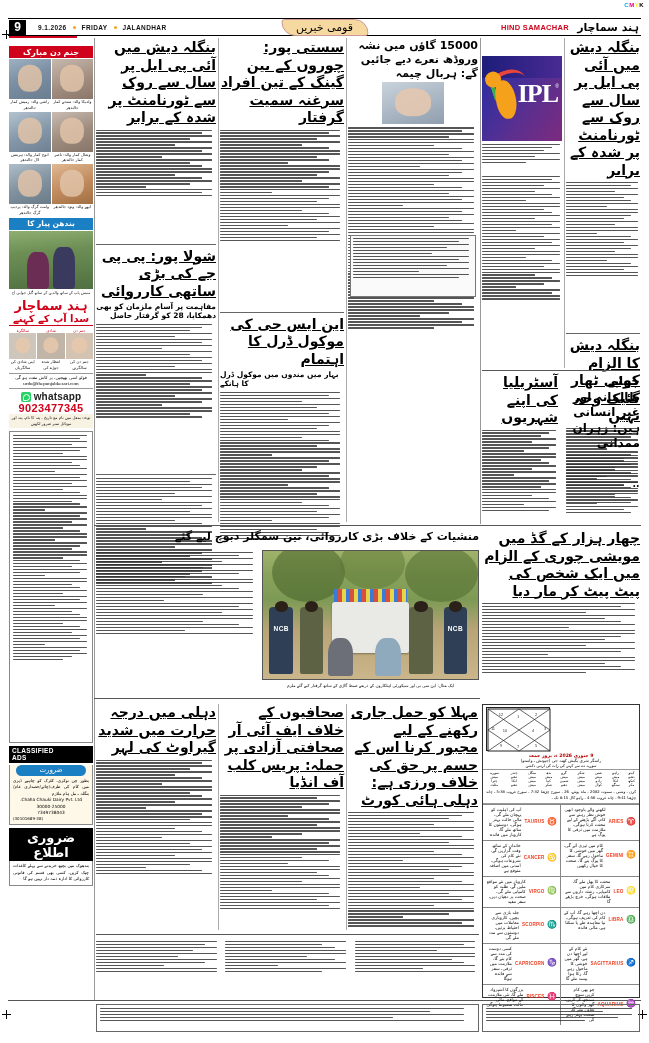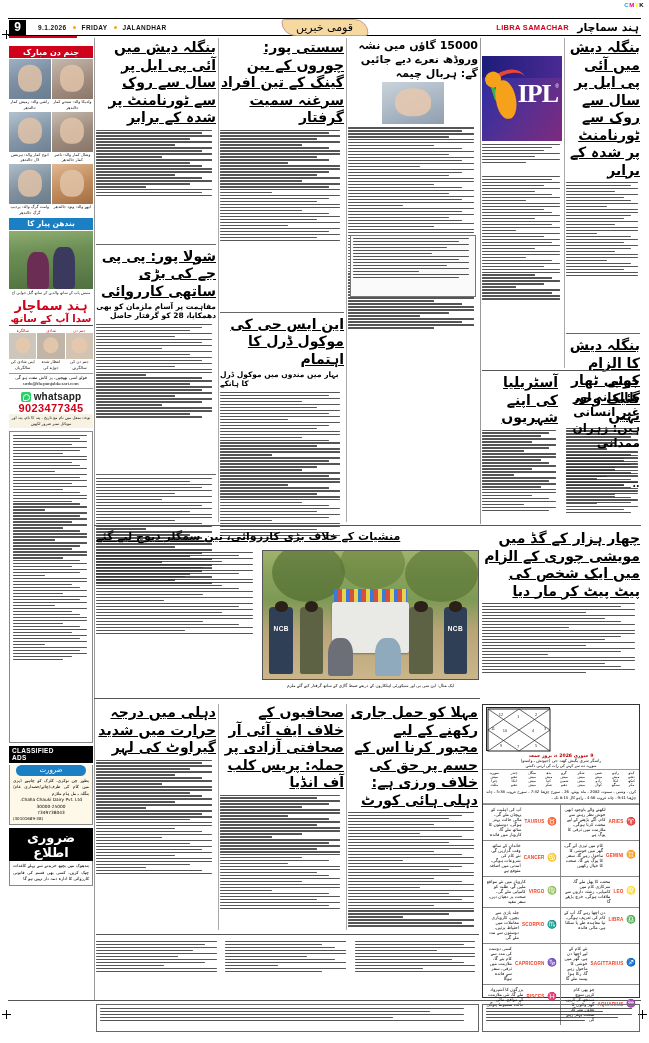--- a/index.html
+++ b/index.html
@@ -251,21 +251,21 @@
   <div class="masthead">
     <div class="pageno">9</div>
     <div class="date-line">
       <span>9.1.2026</span>
       <span class="dot"></span>
       <span>FRIDAY</span>
       <span class="dot"></span>
       <span>JALANDHAR</span>
     </div>
     <div class="qaumi urdu">قومی خبریں</div>
-    <div class="hs-text">LIBRA SAMACHAR</div>
+    <div class="hs-text">HIND SAMACHAR</div>
     <div class="hs-urdu urdu">ہند سماچار</div>
   </div>
   <div class="redbar"></div>
 
   <div class="body-area">
 
     <div class="vrule" style="left:86px; height:962px;"></div>
     <div class="vrule" style="left:472px; height:486px;"></div>
     <div class="hrule" style="top:962px; width:633px;"></div>
     <div class="hrule" style="top:487px; left:86px; width:547px;"></div>
@@ -327,21 +327,21 @@
       </div>
 
       <div class="bar-blue urdu" style="margin-top:2px;">بندھن پیار کا</div>
       <div class="photo couple" style="height:58px;margin-top:1px;">
         <div class="p1"></div>
           <div class="p2"></div>
       </div>
       <div class="capt" style="font-size:3.8px;padding:1px 2px;">منیش پاپ کے ساتھ والدین کے ساتھ گیل جوابی آج</div>
 
       <div class="sub-masthead urdu" style="font-size:13px;margin-top:2px;">ہند سماچار</div>
-      <div class="tagline" style="font-size:10px;border-bottom:1px solid #d0021b;padding-bottom:1px;">سدا آپ کے ساتھ</div>
+      <div class="tagline" style="font-size:10px;border-bottom:1px solid #d0021b;padding-bottom:1px;">سدا آپ کے کہنے</div>
 
       <div style="display:flex;gap:1px;margin-top:2px;">
         <div style="flex:1;">
           <div style="font-size:4px;text-align:center;color:#d0021b;direction:rtl;font-family:'DejaVu Sans',sans-serif;">سالگرہ</div>
           <div class="mini-shot" style="height:26px;">
               <div class="f"></div>
             </div>
           <div class="capt">اپنی شادی
 کی سالگریاں</div>
         </div>
@@ -966,21 +966,21 @@
             <div class="ln s8"></div>
           <div class="ln s9"></div>
             <div class="ln s5"></div>
             <div class="ln s9"></div>
             <div class="ln s8"></div>
         </div>
       </div>
     </div>
 
     <div style="position:absolute;left:88px;top:492px;width:383px;height:166px;">
-      <div class="urdu hl hl-lg" style="text-align:left;text-decoration:underline;">منشیات کے خلاف بڑی کارروائی، تین سمگلر دبوچ لیے گئے</div>
+      <div class="urdu hl hl-lg" style="text-align:right;">منشیات کے خلاف بڑی کارروائی، تین سمگلر دبوچ لیے گئے</div>
 
       <div class="newsphoto" style="position:absolute;left:166px;top:20px;width:217px;height:130px;border:1px solid #555;">
         <div class="np-tree" style="left:4%;top:-6%;width:34%;height:46%;"></div>
         <div class="np-tree" style="left:36%;top:-10%;width:30%;height:40%;background:rgba(92,120,52,.5);"></div>
         <div class="np-tree" style="left:66%;top:-4%;width:34%;height:44%;background:rgba(80,108,46,.55);"></div>
         <div class="np-load"></div>
         <div class="np-truck"></div>
 
         <div class="np-off" style="left:3%;background:#2f3f55;">
           <div class="np-head"></div>

